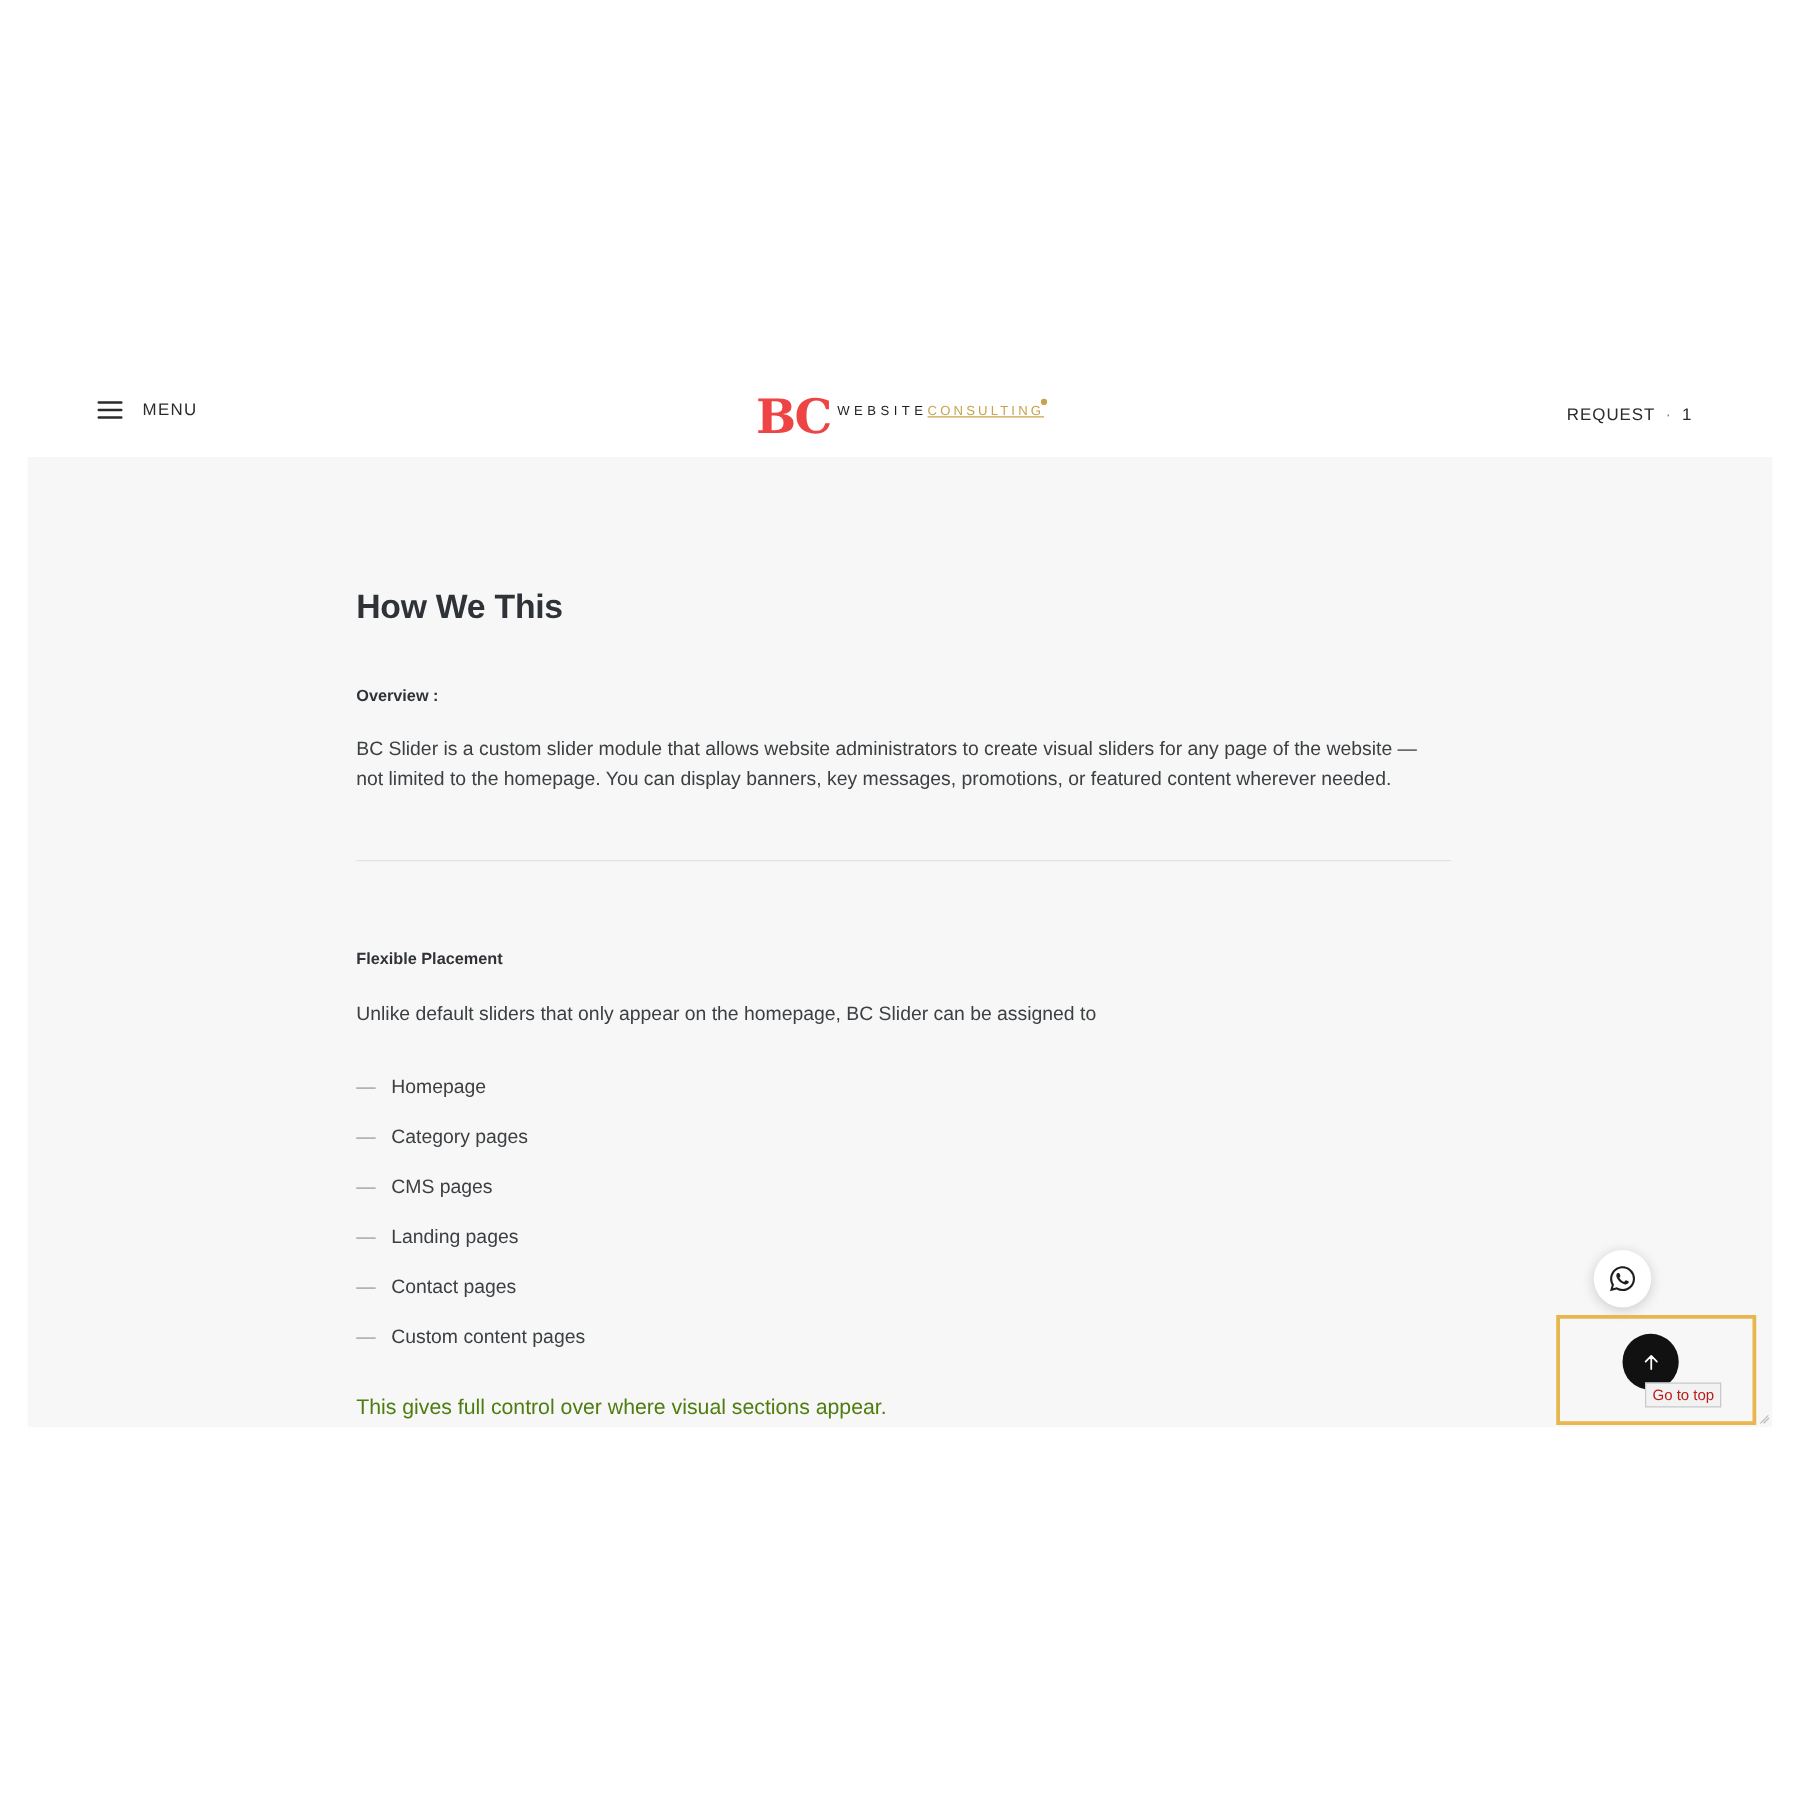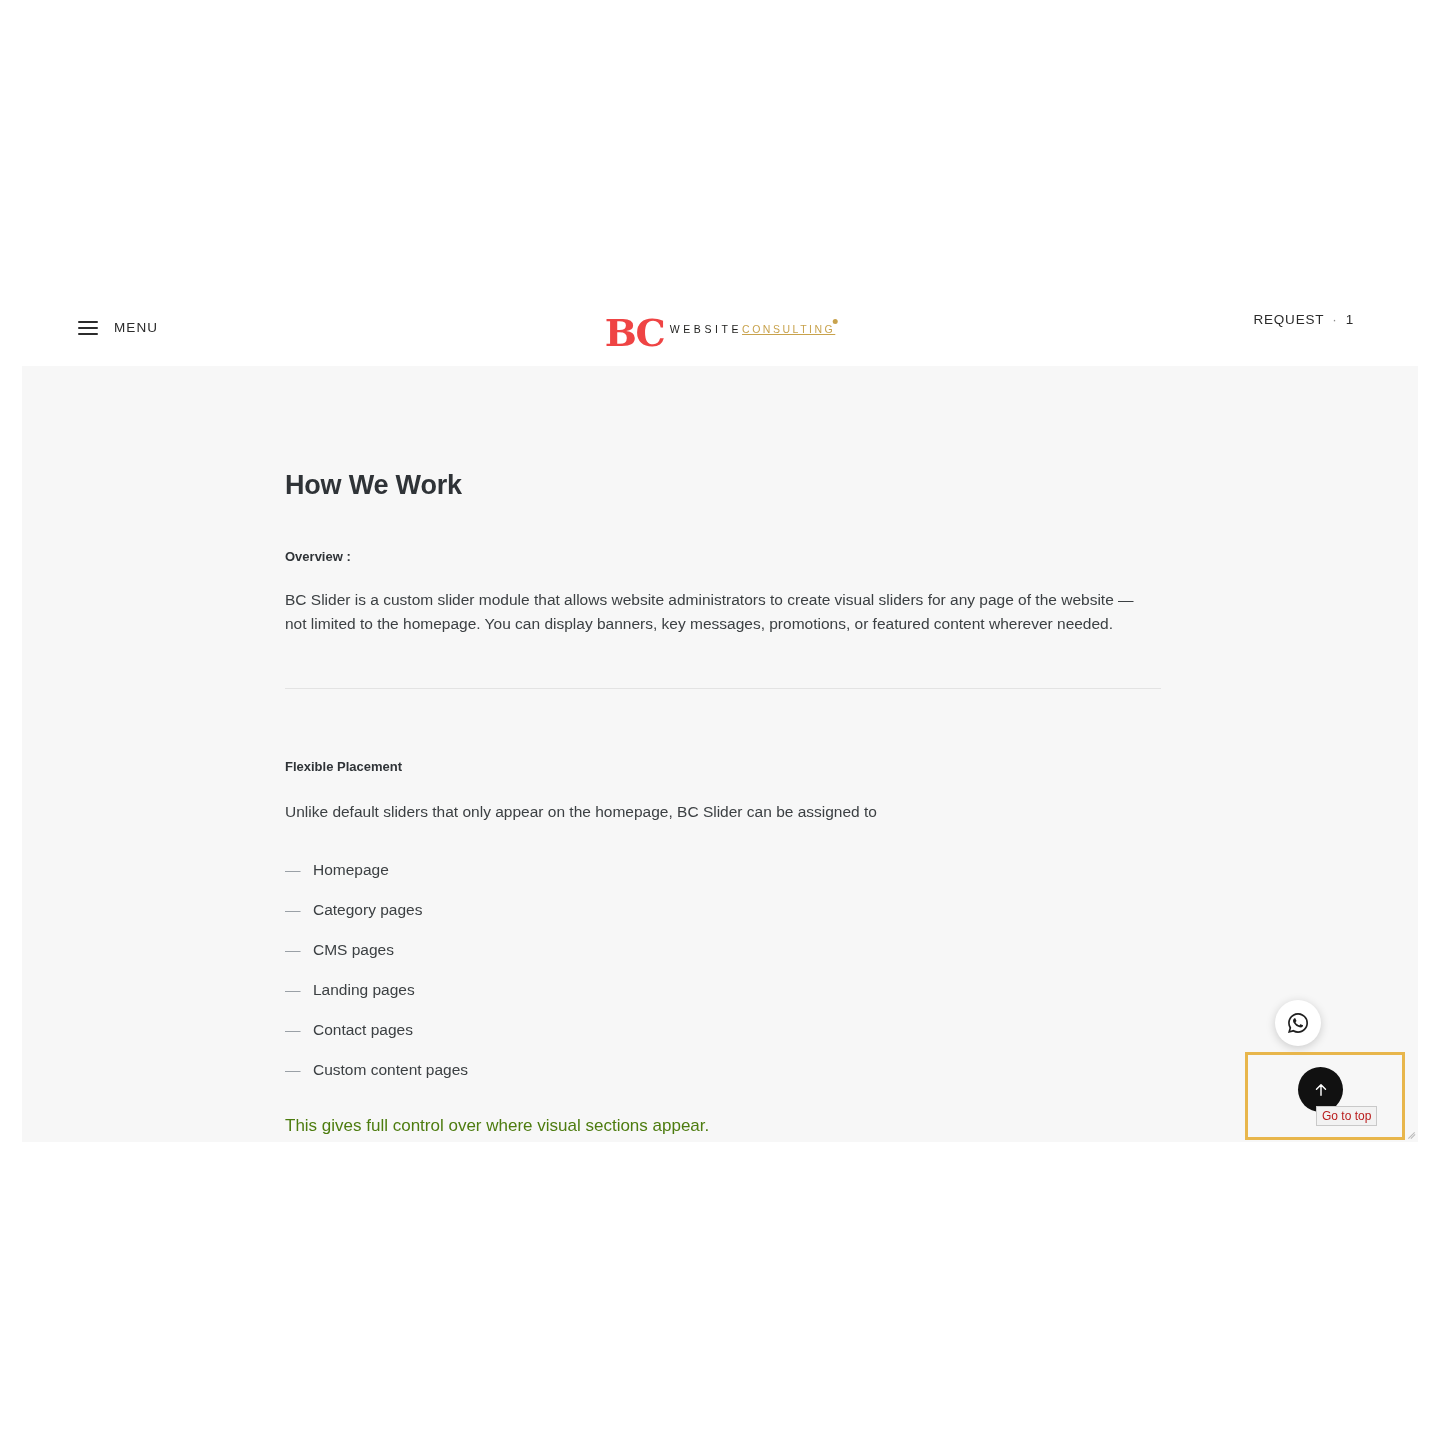--- a/index.html
+++ b/index.html
@@ -122,21 +122,21 @@
     font-size: 10.5px;
     letter-spacing: 0.24em;
     color: #c8a24c;
     line-height: 14px;
     text-decoration: underline;
   }
 
   .header-right {
     position: absolute;
     right: 64px;
-    top: 10px;
+    top: 22px;
     display: flex;
     align-items: center;
     gap: 8px;
     font-size: 13.5px;
     letter-spacing: 0.06em;
     color: #2b2b2b;
     cursor: pointer;
   }
   .header-right .dot-sep { color: #8a8a8a; }
 
@@ -321,21 +321,21 @@
       <div class="header-right">
         <span>REQUEST</span>
         <span class="dot-sep">·</span>
         <span>1</span>
       </div>
     </div>
 
     <div class="content-bg">
       <div class="content-inner">
 
-        <h1 class="page-title">How We Work</h1>
+        <h1 class="page-title">How We This</h1>
 
         <h2 class="sub-heading">Overview :</h2>
         <p class="body-text">BC Slider is a custom slider module that allows website administrators to create visual sliders for any page of the website — not limited to the homepage. You can display banners, key messages, promotions, or featured content wherever needed.</p>
 
         <div class="divider"></div>
 
         <div class="section-2">
           <h2 class="sub-heading">Flexible Placement</h2>
           <p class="body-text">Unlike default sliders that only appear on the homepage, BC Slider can be assigned to</p>
 

